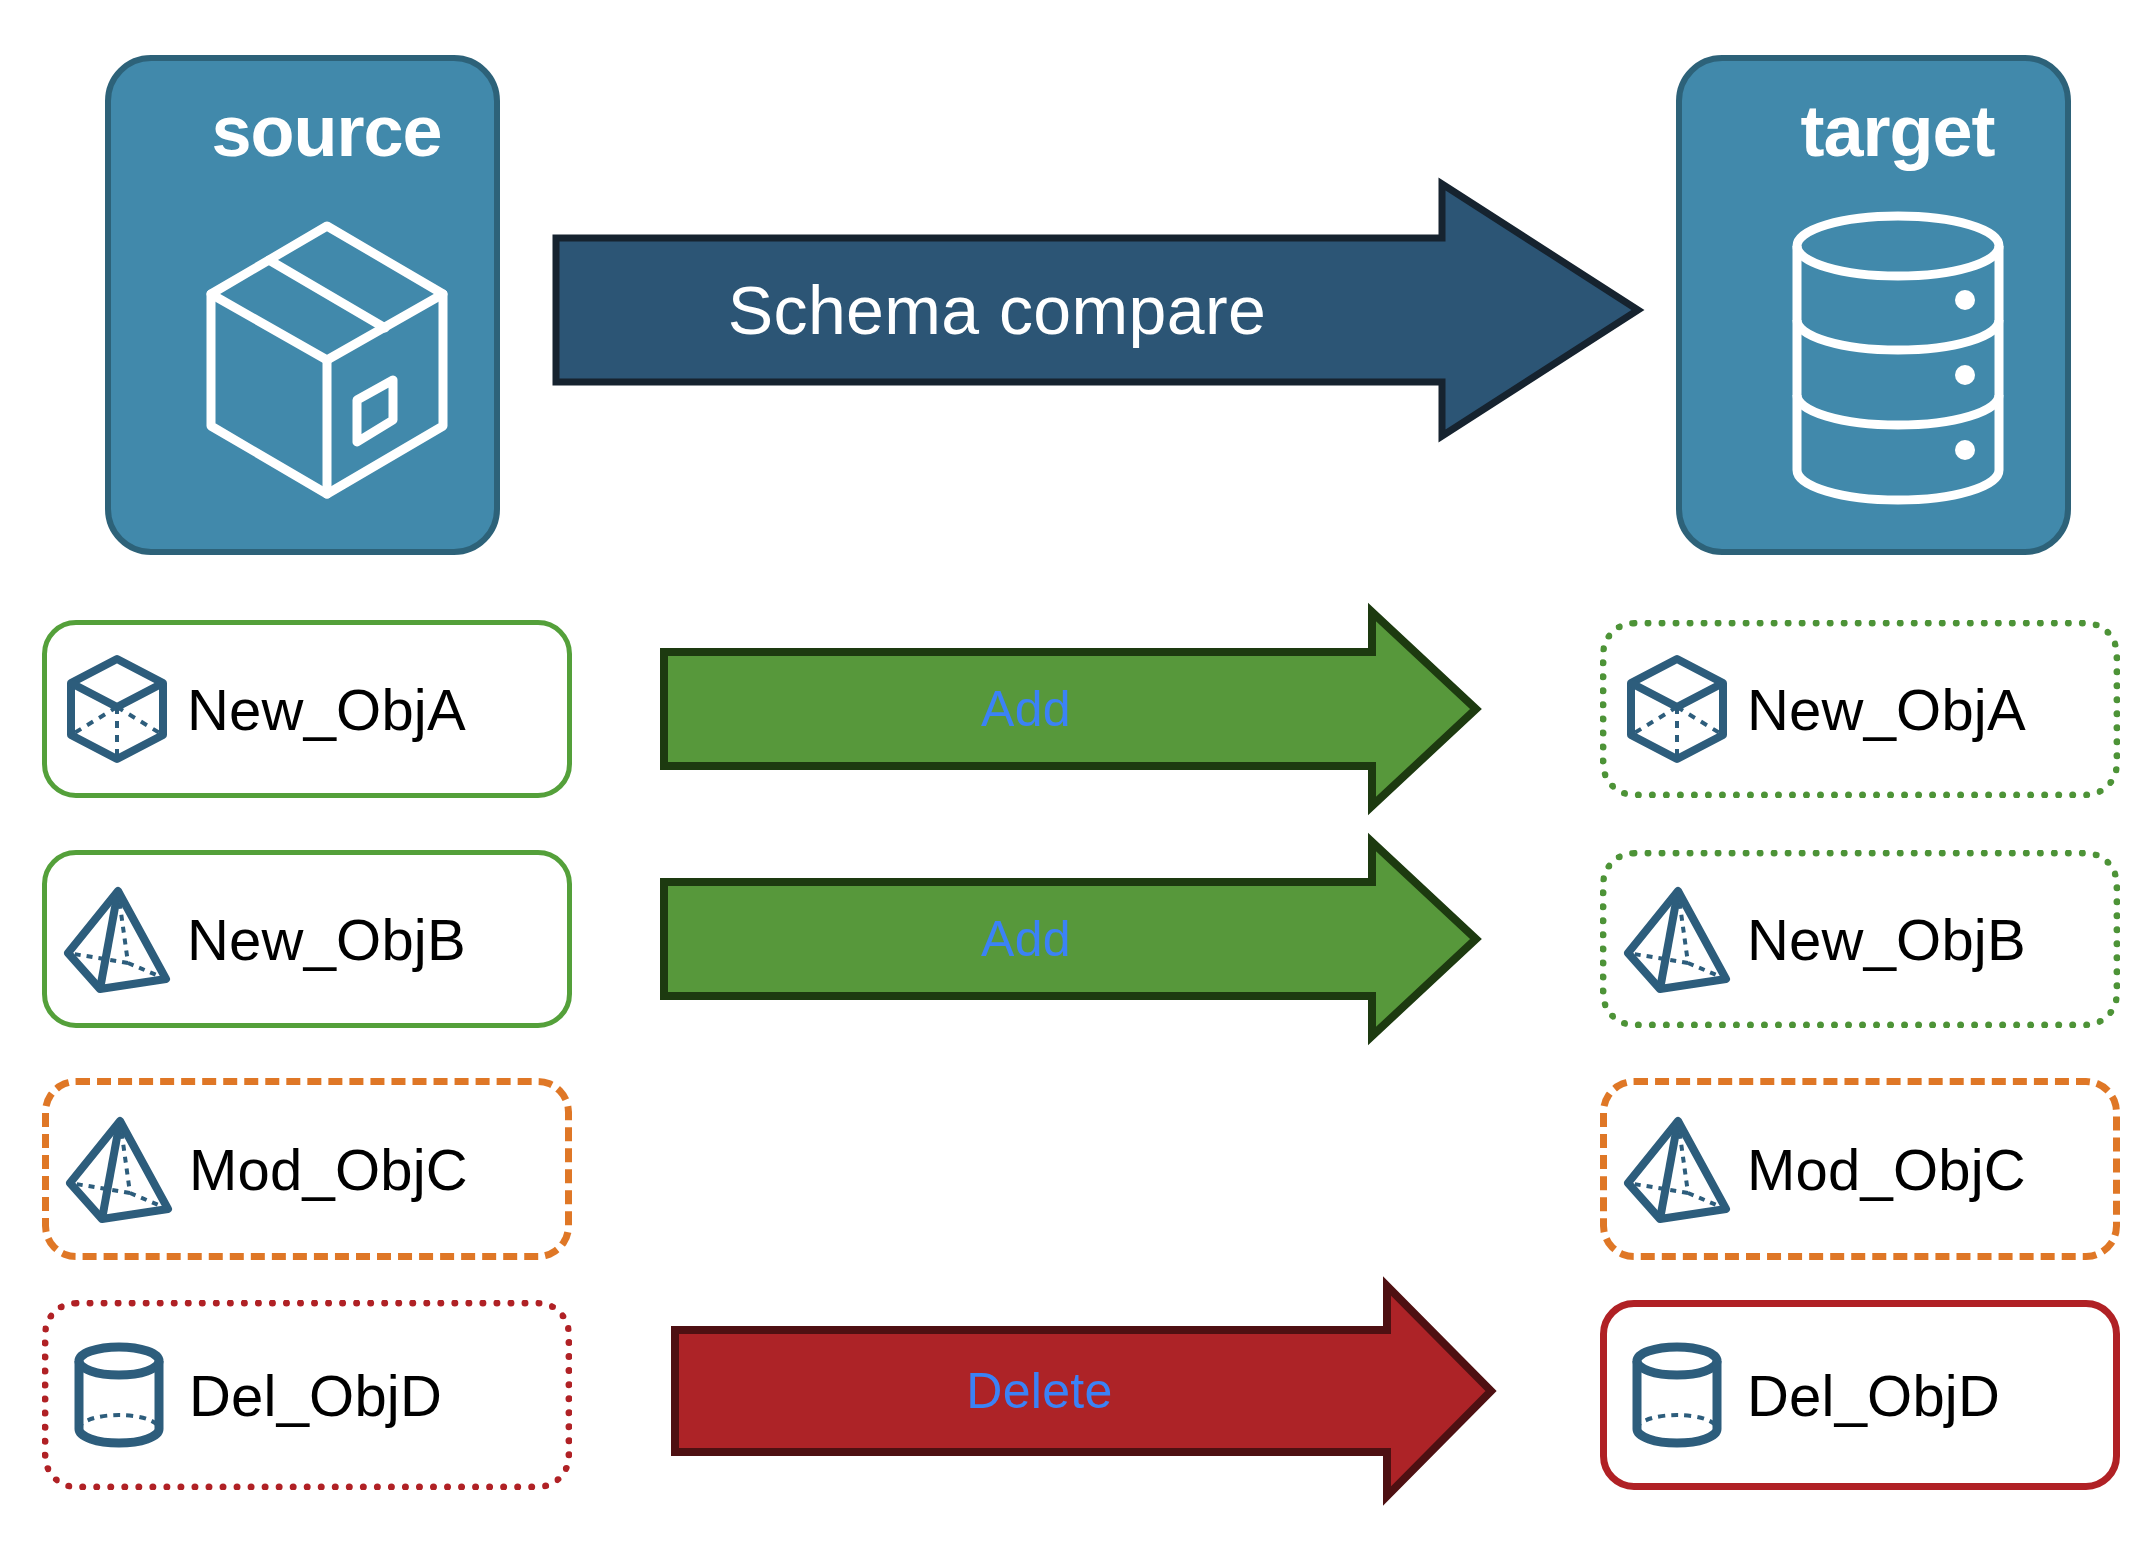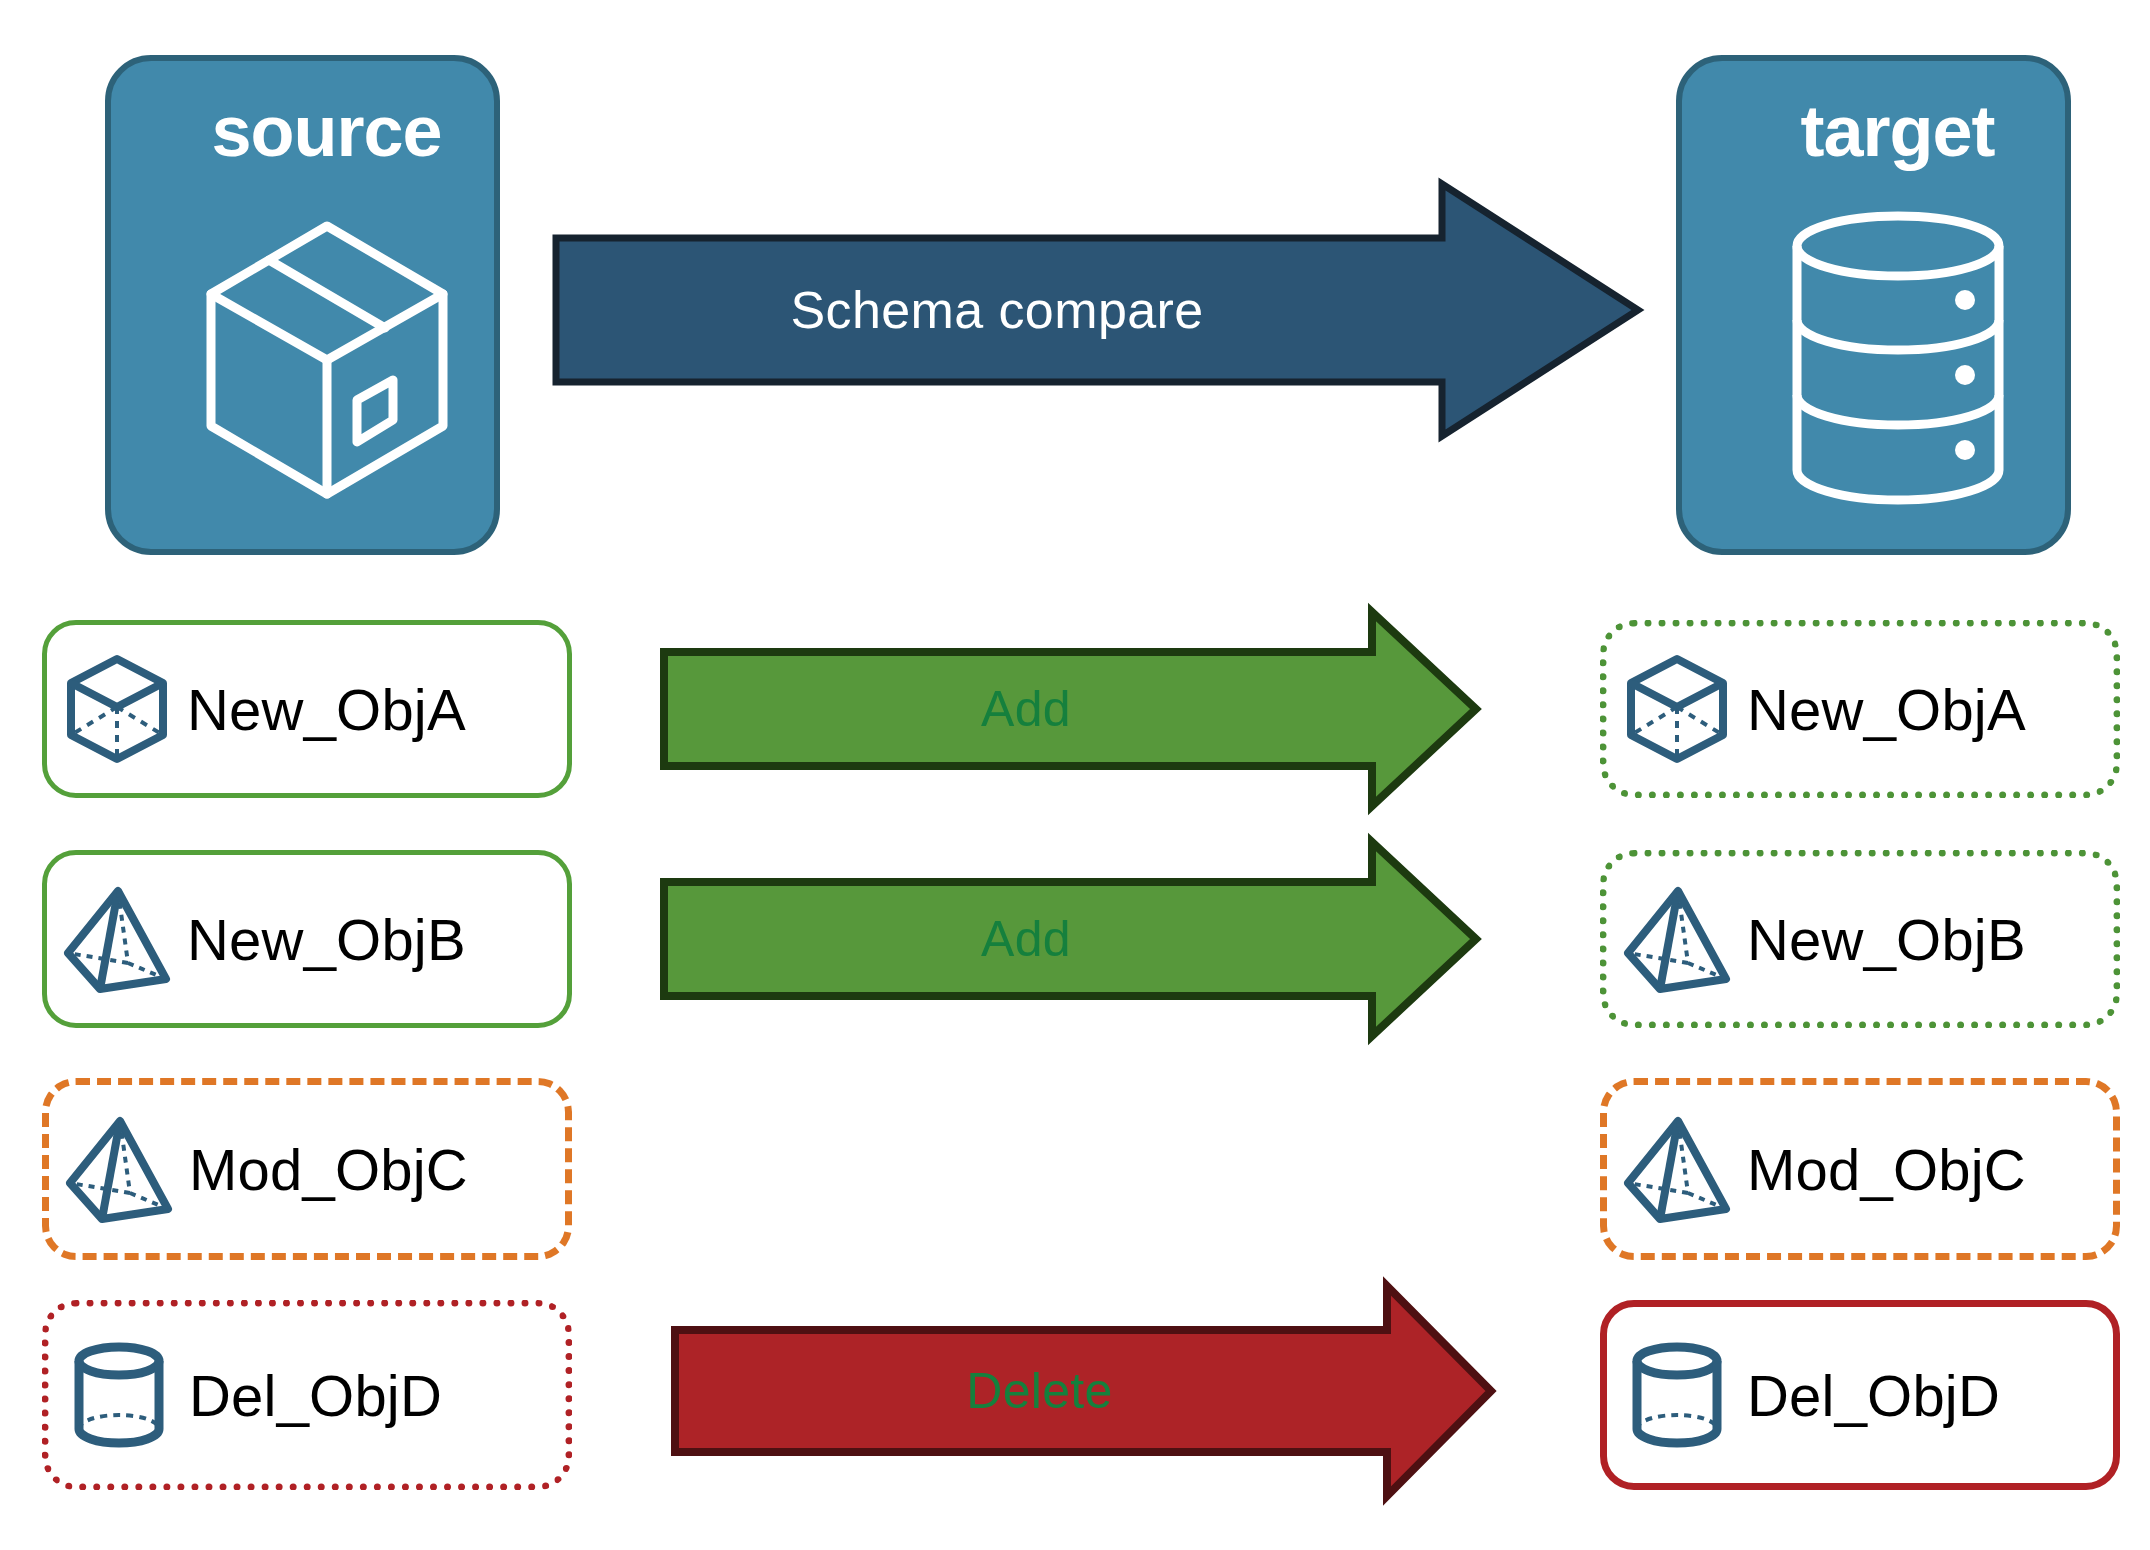--- a/index.html
+++ b/index.html
@@ -16,21 +16,21 @@
             letter-spacing:-1px;margin-top:34px;line-height:1;}
   .endpoint .ep-icon{flex:1;display:flex;align-items:center;justify-content:center;
             width:100%;}
   #endpoint-source{left:105px;top:55px;width:395px;height:500px;padding-left:48px;}
   #endpoint-target{left:1676px;top:55px;width:395px;height:500px;padding-left:48px;}
 
   
   #schema-arrow{position:absolute;left:552px;top:180px;width:1090px;height:260px;}
   #schema-arrow .lbl{position:absolute;left:0;top:0;width:890px;height:260px;
             display:flex;align-items:center;justify-content:center;
-            color:#ffffff;font-size:52px;letter-spacing:.4px;}
+            color:#ffffff;font-size:68px;letter-spacing:.4px;}
 
   
   .row{position:absolute;left:0;width:2150px;}
   .card{position:absolute;box-sizing:border-box;border-radius:34px;background:#ffffff;
         display:flex;align-items:center;}
   .card .c-icon{width:140px;display:flex;align-items:center;justify-content:center;
         flex:0 0 140px;}
   .card .c-label{font-size:58px;color:#000000;letter-spacing:.2px;white-space:nowrap;}
 
   .card.src{left:42px;width:530px;}
@@ -38,21 +38,21 @@
 
   .b-green-solid{border:5px solid #54a03a;}
   .b-green-dotted{border:7px dotted #4d9337;}
   .b-orange-dashed{border:7px dashed #df7726;}
   .b-red-dotted{border:7px dotted #b02125;}
   .b-red-solid{border:7px solid #b02125;}
 
   .flowarrow{position:absolute;}
   .flowarrow .lbl{position:absolute;left:0;top:0;right:88px;bottom:0;
         display:flex;align-items:center;justify-content:center;
-        color:#15803d;font-size:50px;letter-spacing:.3px;}
+        color:#3b82f6;font-size:50px;letter-spacing:.3px;}
 
   svg{display:block;overflow:visible;}
 </style>
 </head>
 <body>
 
 <div class="stage">
 
   <div class="endpoint" id="endpoint-source">
     <div class="ep-title">source</div>

